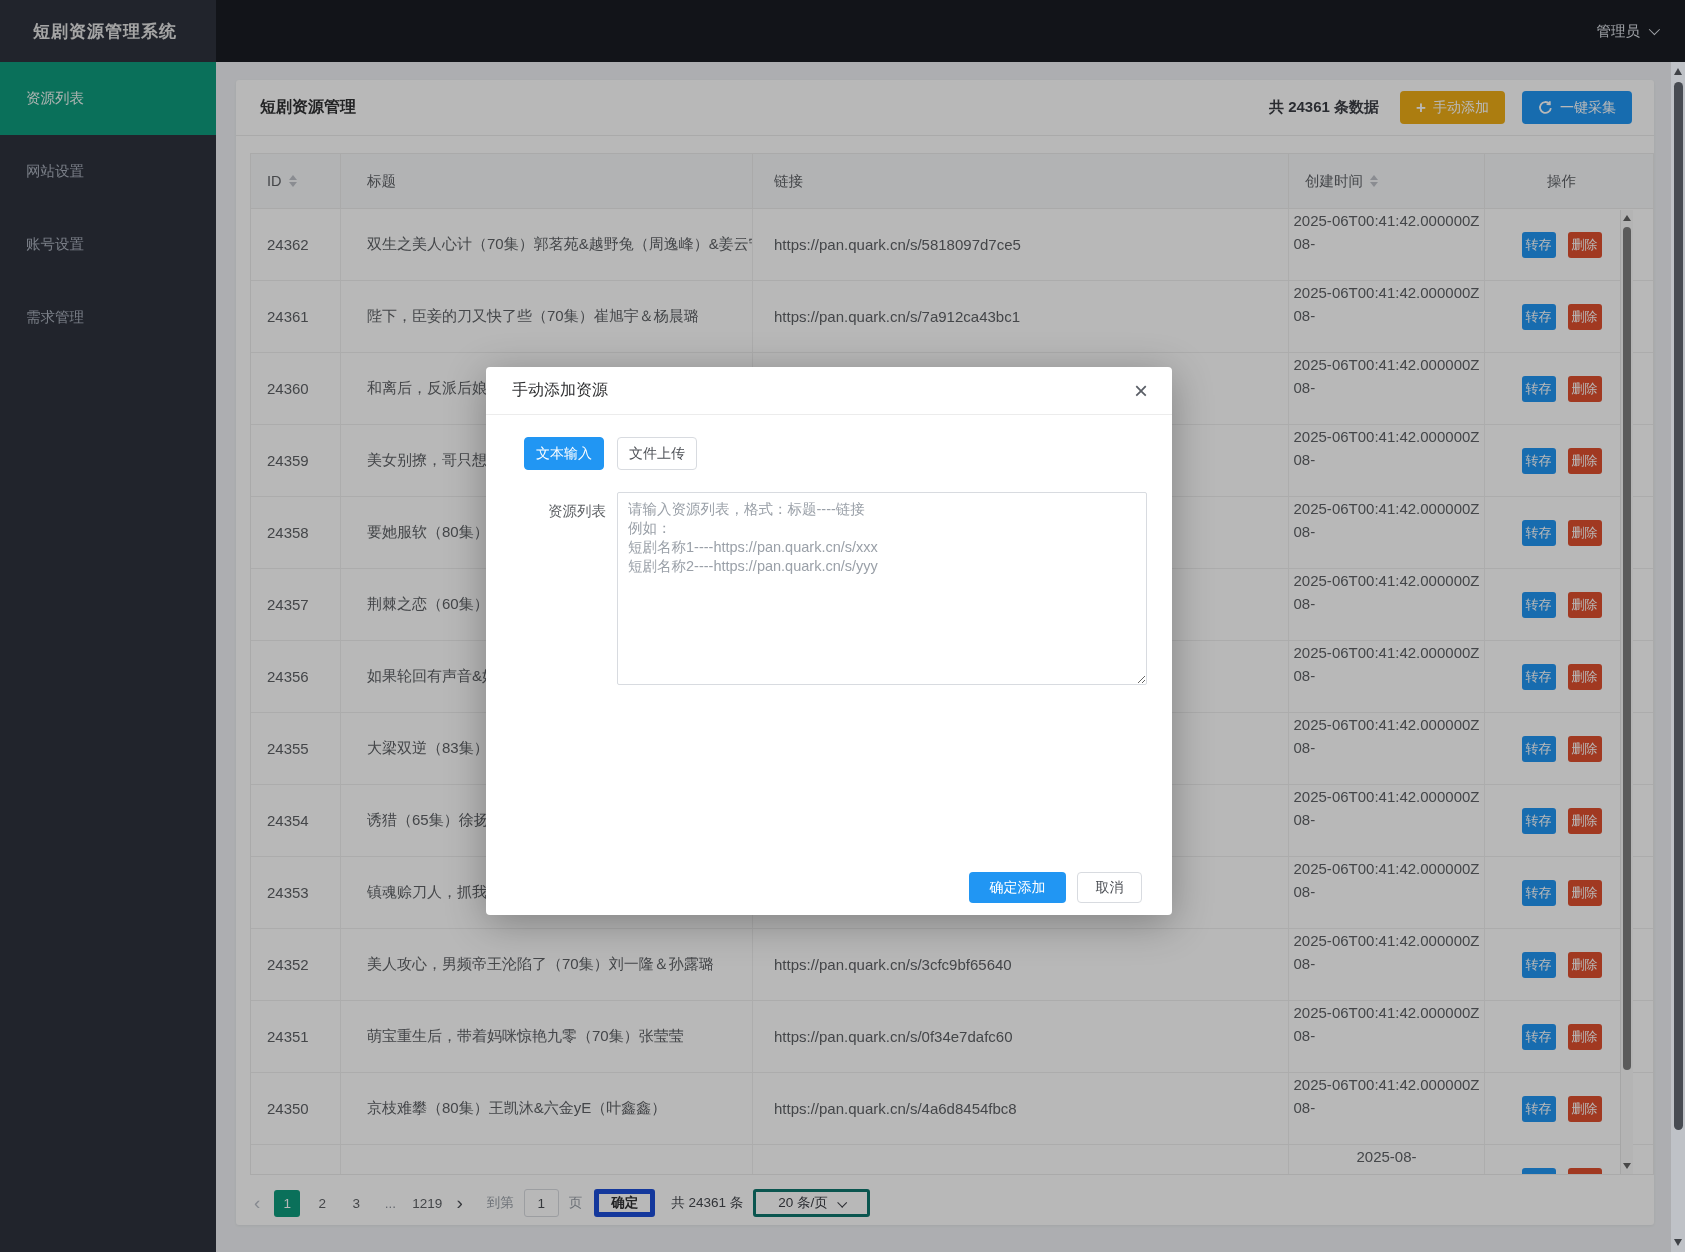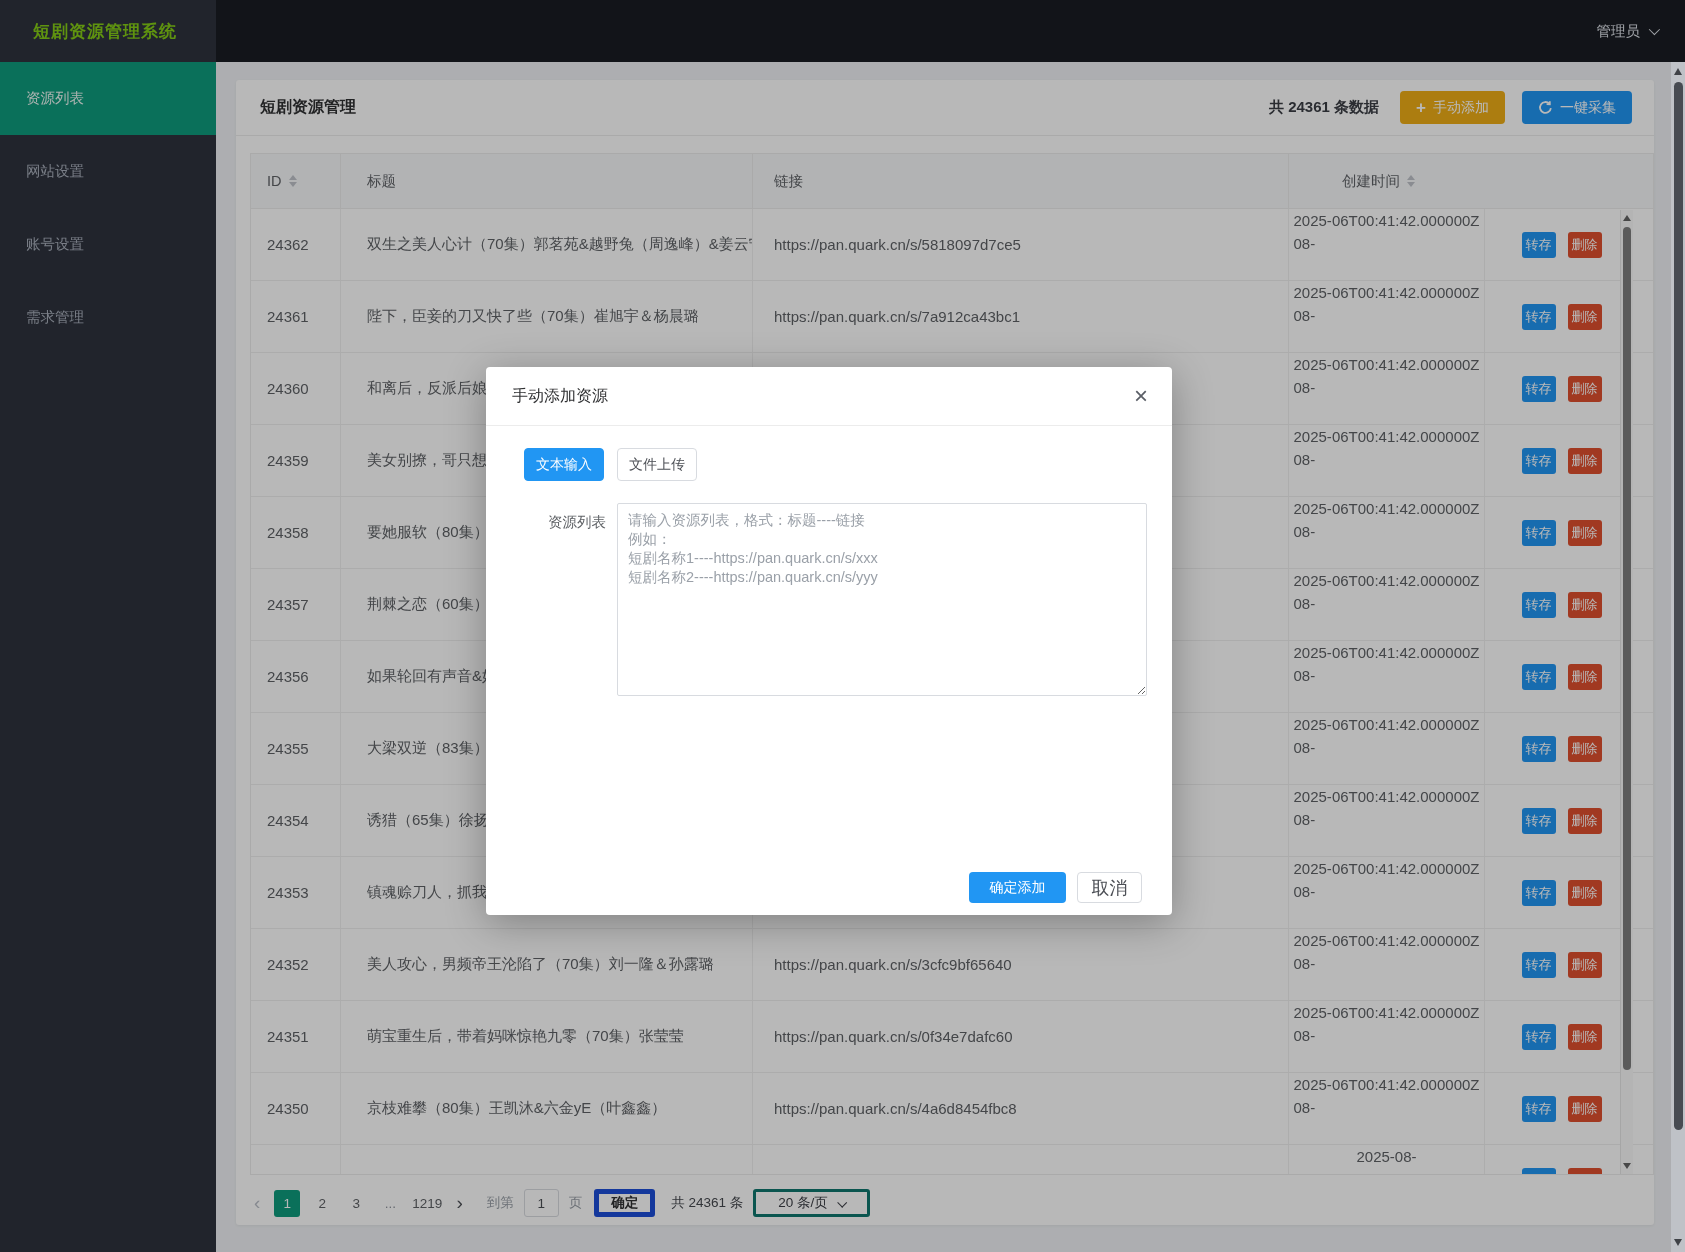--- a/index.html
+++ b/index.html
@@ -2,21 +2,21 @@
 <html><head>
 <meta charset="utf-8">
 <style>
   * { margin:0; padding:0; box-sizing:border-box; }
   html,body { width:1685px; height:1252px; overflow:hidden; background:#f0f2f5;
               font-family:"Liberation Sans","DejaVu Sans",sans-serif; }
   #app { position:relative; width:1685px; height:1252px; overflow:hidden; }
 
   
   .navbar { position:absolute; top:0; left:0; width:100%; height:62px; background:#1a1d23; z-index:10; display:flex; }
-  .navbar-logo { width:216px; height:62px; background:#2e333e; color:#84cc16; font-size:17px; font-weight:600;
+  .navbar-logo { width:216px; height:62px; background:#2e333e; color:#e5e5e5; font-size:17px; font-weight:600;
                  display:flex; align-items:center; padding-left:33px; letter-spacing:1px; }
   .navbar-right { flex:1; display:flex; align-items:center; justify-content:flex-end; padding-right:28px; }
   .user-menu { display:flex; align-items:center; gap:9px; color:#dfe3ea; font-size:14.5px; cursor:pointer; }
   .chev { width:8px; height:8px; border-right:1.8px solid currentColor; border-bottom:1.8px solid currentColor;
           transform:rotate(45deg) translateY(-2px); display:inline-block; }
 
   
   .sidebar { position:absolute; top:62px; left:0; width:216px; bottom:0; background:#2e333e; z-index:10; }
   .side-item { height:73px; display:flex; align-items:center; padding-left:26px; color:#a9afbb; font-size:14.5px; cursor:pointer; }
   .side-item.active { background:#0e9b7d; color:#eef8f4; }
@@ -82,39 +82,39 @@
                 font-size:13.5px; font-weight:700; color:#303133; cursor:pointer; font-family:inherit; margin-left:2px; }
   .pg-total { margin-left:6px; color:#45484e; }
   .size-select { height:28px; border:3px solid #0f766e; border-radius:3px; background:#fff; display:flex;
                  align-items:center; gap:10px; padding:0 22px; color:#3b3e45; cursor:pointer; }
   .size-select .chev { color:#3b3e45; transform:rotate(45deg) translateY(-1px); width:7px; height:7px; }
 
   
   .overlay { position:absolute; inset:0; background:rgba(0,0,0,0.28); z-index:40; }
   .modal { position:absolute; left:486px; top:367px; width:686px; height:548px; background:#fff; border-radius:4px;
            z-index:50; box-shadow:0 8px 40px rgba(0,0,0,.3); }
-  .modal-header { height:59px; display:flex; align-items:center; justify-content:space-between;
+  .modal-header { height:48px; display:flex; align-items:center; justify-content:space-between;
                   padding:0 24px 0 26px; border-bottom:1px solid #ececec; }
   .modal-title { font-size:16px; color:#303133; }
   .modal-close { font-size:24px; color:#5a5e66; line-height:1; cursor:pointer; background:none; border:none; font-family:inherit; }
   .modal-body { padding:22px 25px 0 38px; }
   .tab-row { display:flex; gap:13px; }
   .tab-btn { height:33px; padding:0 11px; border-radius:4px; font-size:14px; cursor:pointer; font-family:inherit; }
   .tab-btn.active { background:#2196f3; color:#fff; border:1px solid #2196f3; }
   .tab-btn.plain { background:#fff; color:#4c4f55; border:1px solid #d8dbe0; }
   .form-row { display:flex; margin-top:22px; }
   .form-label { width:93px; text-align:right; padding-right:11px; padding-top:10px; font-size:14.5px; color:#5f6266; flex:none; }
   .res-textarea { flex:1; height:193px; border:1px solid #d8dbe0; border-radius:2px; padding:7px 10px;
                   font-size:14.5px; line-height:1.32; color:#5f6266; resize:both; font-family:inherit; outline:none; }
   .res-textarea::placeholder { color:#9aa0a8; }
   .modal-footer { position:absolute; right:30px; bottom:12px; display:flex; gap:11px; }
   .confirm-btn { width:97px; height:31px; background:#2196f3; color:#fff; border:none; border-radius:4px;
                  font-size:14px; cursor:pointer; font-family:inherit; }
   .cancel-btn { width:65px; height:31px; background:#fff; color:#4c4f55; border:1px solid #d8dbe0; border-radius:4px;
-                font-size:18px; cursor:pointer; font-family:inherit; }
+                font-size:14px; cursor:pointer; font-family:inherit; }
 
   
   .page-scroll { position:absolute; right:0; top:62px; bottom:0; width:14px; background:#bfc2c7; z-index:60; }
   .page-scroll .arr-up, .page-scroll .arr-dn { position:absolute; left:2.5px; width:0; height:0;
       border-left:4.5px solid transparent; border-right:4.5px solid transparent; }
   .page-scroll .arr-up { top:6px; border-bottom:7px solid #3f4247; }
   .page-scroll .arr-dn { bottom:6px; border-top:7px solid #3f4247; }
   .page-scroll .thumb { position:absolute; left:2.5px; top:20px; width:9px; height:1048px; background:#474b52; border-radius:5px; }
 </style>
 </head>
@@ -183,20 +183,21 @@
           </div>
           <div class="hcell cell-title">标题</div>
           <div class="hcell cell-link">链接</div>
           <div class="hcell">
             <span>创建时间</span>
             <span class="sort">
                 <i class="up"></i>
                 <i class="dn"></i>
               </span>
           </div>
+          <div class="hcell">操作</div>
         </div>
         <div id="table-body">
             <div class="trow">
     <div class="cell">24362</div>
     <div class="cell cell-title">双生之美人心计（70集）郭茗苑&amp;越野兔（周逸峰）&amp;姜云宁</div>
     <div class="cell cell-link">https://pan.quark.cn/s/5818097d7ce5</div>
     <div class="cell cell-date">
       <span>2025-08-</span>
       <span>06T00:41:42.000000Z</span>
     </div>

